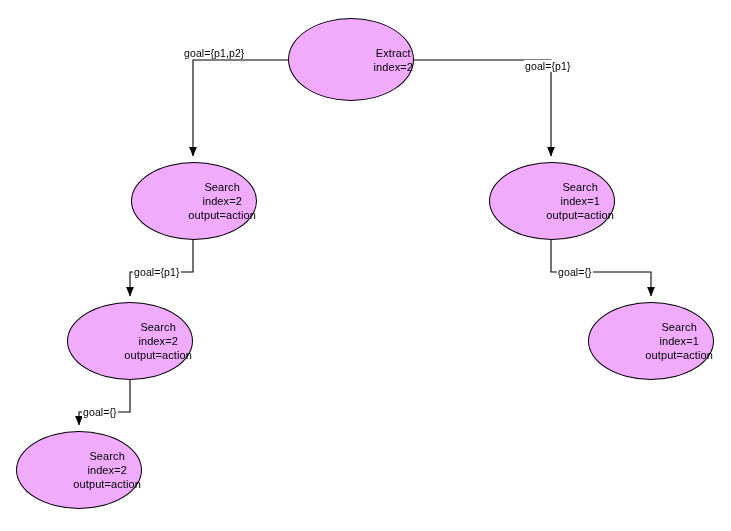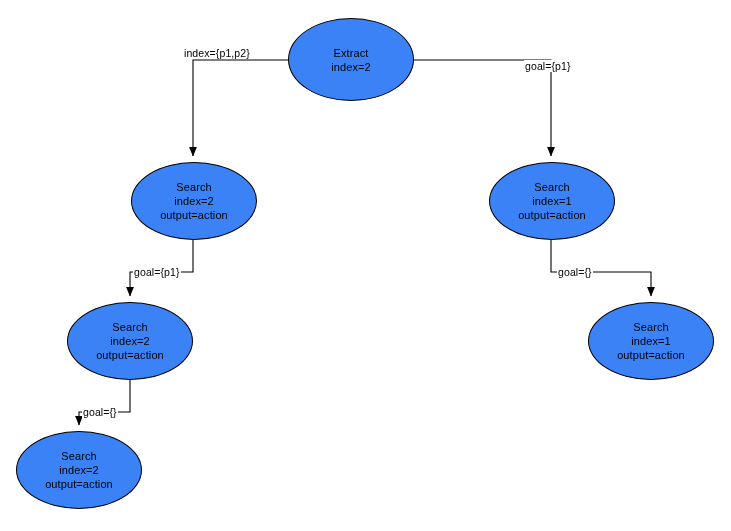--- a/index.html
+++ b/index.html
@@ -23,25 +23,25 @@
     position: absolute;
     left: 0;
     top: 0;
     width: 731px;
     height: 531px;
   }
   .node {
     position: absolute;
     display: flex;
     align-items: center;
-    justify-content: center;
+    justify-content: flex-end;
     box-sizing: border-box;
     border: 1.1px solid #000000;
     border-radius: 50%;
-    background: #3b82f6;
+    background: #f0abfc;
   }
   .node-text {
     text-align: center;
     font-size: 11px;
     line-height: 14px;
     color: #000000;
     white-space: nowrap;
     letter-spacing: 0.1px;
   }
   .edge-label {
@@ -110,19 +110,19 @@
       </div>
       <div class="node" style="left: 16px; top: 431px; width: 126px; height: 78px;">
         <div class="node-text">
           <div>Search</div>
           <div>index=2</div>
           <div>output=action</div>
         </div>
       </div>
     </div>
   <div id="label-layer">
-      <div class="edge-label" style="left: 183px; top: 47px;">index={p1,p2}</div>
+      <div class="edge-label" style="left: 183px; top: 47px;">goal={p1,p2}</div>
       <div class="edge-label" style="left: 524px; top: 60px;">goal={p1}</div>
       <div class="edge-label" style="left: 133px; top: 266px;">goal={p1}</div>
       <div class="edge-label" style="left: 557px; top: 266px;">goal={}</div>
       <div class="edge-label" style="left: 82px; top: 406px;">goal={}</div>
     </div>
 </div>
 
 </body></html>

